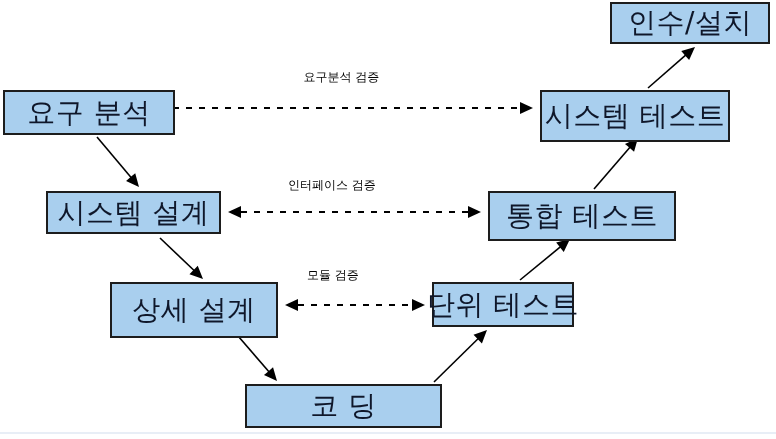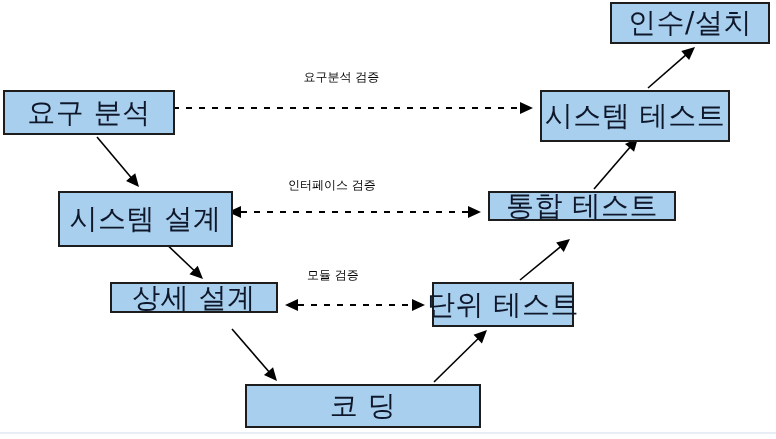--- a/index.html
+++ b/index.html
@@ -88,33 +88,33 @@
       <line x1="648" y1="88" x2="688.2178784855693" y2="52.91631876790764" stroke="#000000" stroke-width="1.6"></line>
       <polygon points="695,47 689.1478147688719,60.06720811882039 686.1896553849181,56.67614736160503 684.2175491289488,54.41544019012814 681.259389744995,51.02437943291278" fill="#000000"></polygon>
     </svg>
 
   <div class="baseline-rule" style="top: 432px; background: rgb(232, 238, 246);"></div>
 
   <div id="nodes">
       <div class="node" style="left: 3px; top: 90px; width: 172px; height: 45px; background: rgb(169, 207, 238); border-color: rgb(29, 29, 29); text-align: right;">
         <span>요구 분석</span>
       </div>
-      <div class="node" style="left: 58px; top: 191px; width: 175px; height: 56px; background: rgb(169, 207, 238); border-color: rgb(29, 29, 29); text-align: right;">
+      <div class="node" style="left: 46px; top: 191px; width: 175px; height: 43px; background: rgb(169, 207, 238); border-color: rgb(29, 29, 29); text-align: right;">
         <span>시스템 설계</span>
       </div>
-      <div class="node" style="left: 110px; top: 282px; width: 168px; height: 31px; background: rgb(169, 207, 238); border-color: rgb(29, 29, 29);">
+      <div class="node" style="left: 110px; top: 282px; width: 168px; height: 56px; background: rgb(169, 207, 238); border-color: rgb(29, 29, 29);">
         <span>상세 설계</span>
       </div>
-      <div class="node" style="left: 245px; top: 384px; width: 236px; height: 44px; background: rgb(169, 207, 238); border-color: rgb(29, 29, 29);">
+      <div class="node" style="left: 245px; top: 384px; width: 197px; height: 44px; background: rgb(169, 207, 238); border-color: rgb(29, 29, 29);">
         <span>코 딩</span>
       </div>
       <div class="node" style="left: 432px; top: 282px; width: 142px; height: 45px; background: rgb(169, 207, 238); border-color: rgb(29, 29, 29);">
         <span>단위 테스트</span>
       </div>
-      <div class="node" style="left: 488px; top: 191px; width: 188px; height: 30px; background: rgb(169, 207, 238); border-color: rgb(29, 29, 29);">
+      <div class="node" style="left: 488px; top: 191px; width: 188px; height: 50px; background: rgb(169, 207, 238); border-color: rgb(29, 29, 29);">
         <span>통합 테스트</span>
       </div>
       <div class="node" style="left: 540px; top: 90px; width: 190px; height: 52px; background: rgb(169, 207, 238); border-color: rgb(29, 29, 29);">
         <span>시스템 테스트</span>
       </div>
       <div class="node" style="left: 610px; top: 2px; width: 160px; height: 42px; background: rgb(169, 207, 238); border-color: rgb(29, 29, 29);">
         <span>인수/설치</span>
       </div>
     </div>
   <div id="labels">

